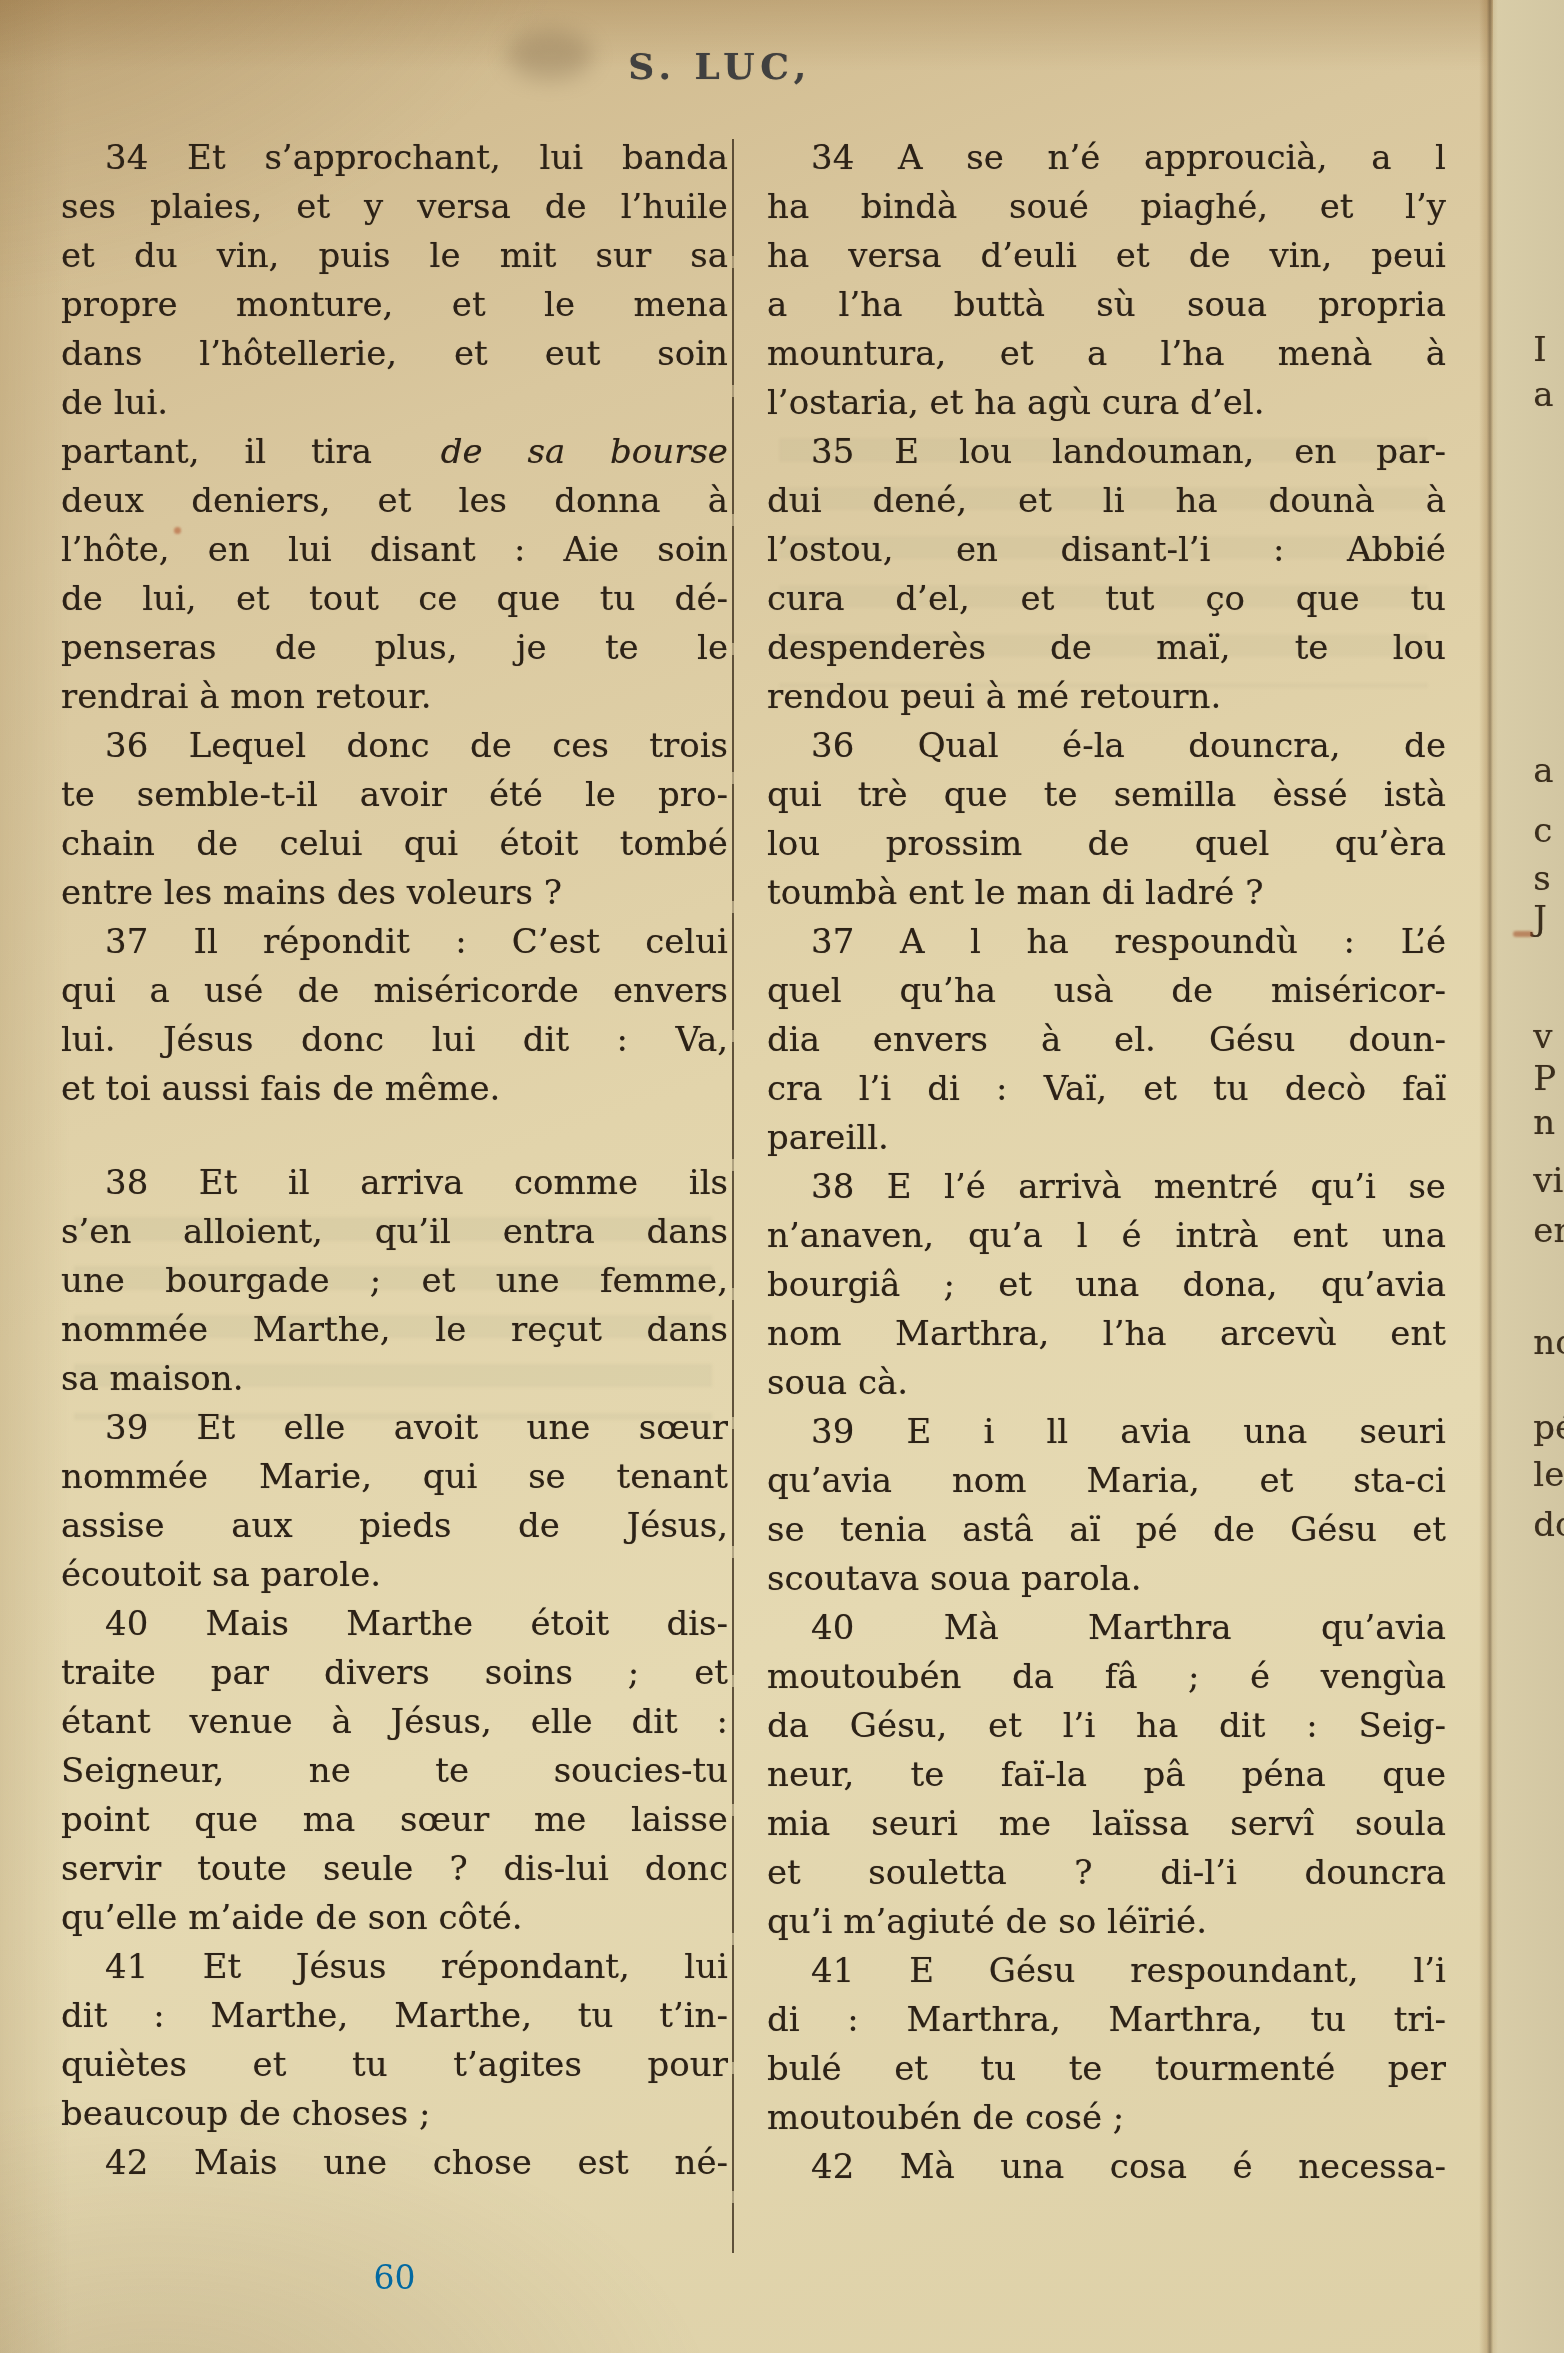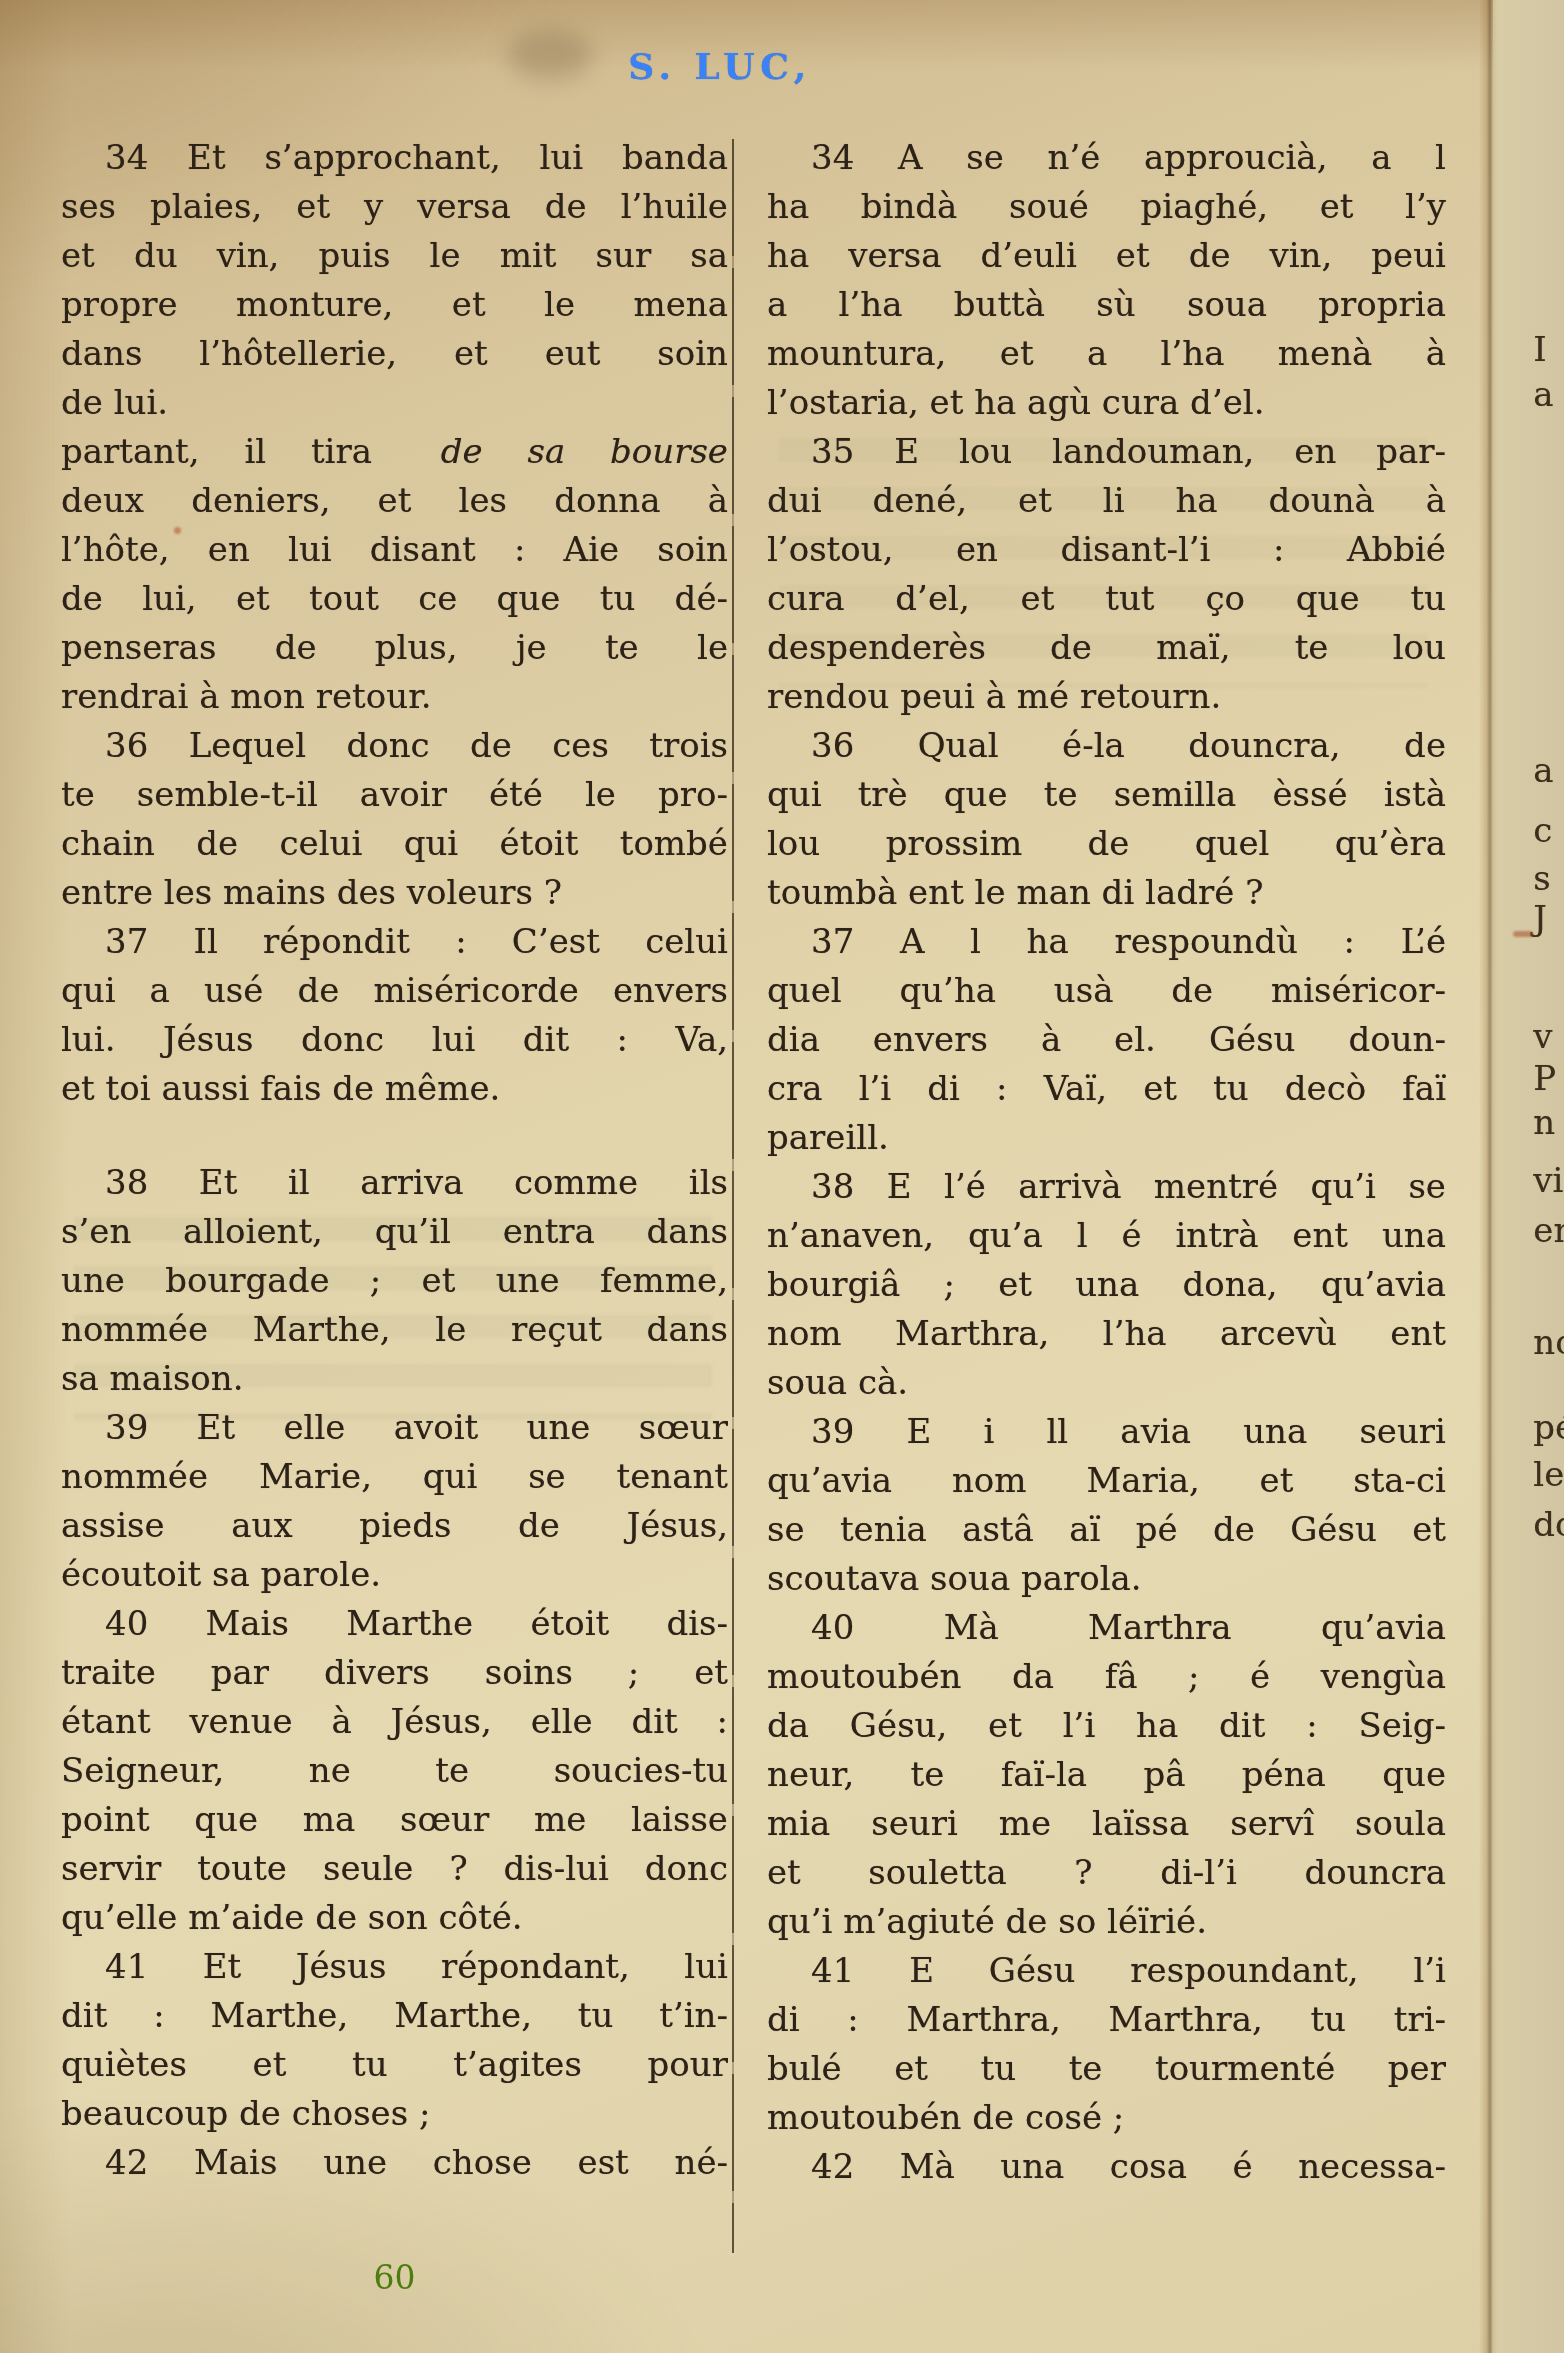--- a/index.html
+++ b/index.html
@@ -11,39 +11,39 @@
       radial-gradient(939px 548px at 10% 103%, rgba(110,80,40,.18), rgba(110,80,40,0) 60%),
       linear-gradient(to bottom, rgba(140,100,50,.28), rgba(140,100,50,0) 70px),
       linear-gradient(to right, rgba(130,95,45,.16), rgba(130,95,45,0) 70px),
       linear-gradient(160deg,#cdb588 0%, #d9c79e 20%, #e2d4ab 46%, #e5d9b2 66%, #ddd0a7 100%);
     font-family:"DejaVu Serif","Liberation Serif",serif;
     color:var(--ink,#2c2217);
   }
   .header{
     position:absolute;top:45px;left:0;width:1440px;height:55px;
     text-align:center;font-size:36px;font-weight:bold;letter-spacing:5.5px;
-    color:#3b82f6;text-shadow:0 0 0.8px rgba(50,35,15,.5);
+    color:#404040;text-shadow:0 0 0.8px rgba(50,35,15,.5);
   }
   .column{position:absolute;top:133px;font-size:34px;line-height:49px;}
   .col-left{left:61px;width:667px;}
   .col-right{left:767px;width:679px;}
   .para{margin:0;}
   .para.gap{margin-top:45px;}
   .line{height:49px;overflow:hidden;text-align:left;text-shadow:0 0 0.8px rgba(44,32,18,.45);}
   .line.j{text-align:justify;text-align-last:justify;}
   .line.first{text-indent:44px;}
   .it{font-style:italic;margin-left:24px;}
   .divider{
     position:absolute;left:732px;top:139px;width:2.3px;height:2114px;
     background:repeating-linear-gradient(to bottom,
       rgba(58,44,26,.78) 0 117px, rgba(58,44,26,.30) 117px 129px);
   }
   .page-number{
     position:absolute;top:2258px;left:61px;width:667px;text-align:center;
-    font-size:33px;color:#4d7c0f;
+    font-size:33px;color:#0369a1;
   }
   .crease{
     position:absolute;left:1479px;top:0;width:19px;height:2354px;
     background:linear-gradient(to right, rgba(90,60,25,0), rgba(146,106,55,.35) 40%,
       rgba(74,50,22,.55) 58%, rgba(170,140,85,.22) 75%, rgba(90,60,25,0));
     opacity:.85;
   }
   .facing-strip{
     position:absolute;left:1493px;top:0;width:72px;height:2354px;
     background:linear-gradient(to right,#d9cda8,#d2c6a2);

